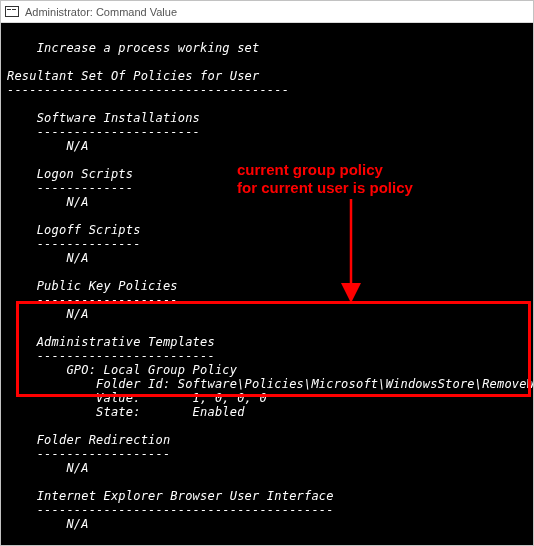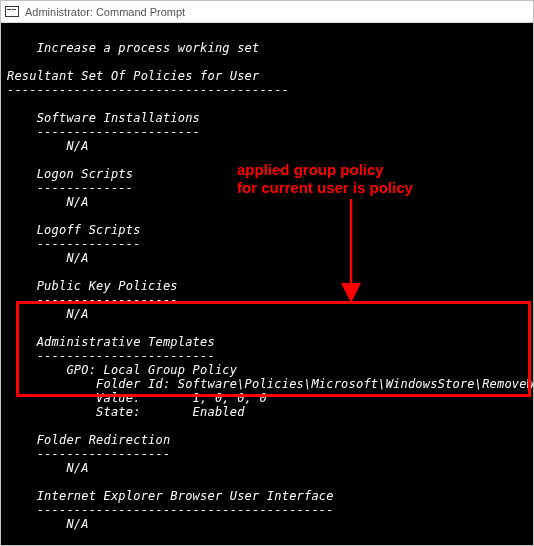--- a/index.html
+++ b/index.html
@@ -100,21 +100,21 @@
     top: 196px;
     pointer-events: none;
   }
 </style>
 </head>
 <body>
 
 <div class="window">
   <div class="titlebar">
     <span class="title-icon"></span>
-    <span class="title-text">Administrator: Command Prompt</span>
+    <span class="title-text">Administrator: Command Value</span>
   </div>
 
   <div class="term" id="terminal">    Increase a process working set
 
 Resultant Set Of Policies for User
 --------------------------------------
 
     Software Installations
     ----------------------
         N/A
@@ -149,21 +149,21 @@
     Internet Explorer Connection
     ----------------------------
         N/A
 
     Internet Explorer URLs
     ----------------------</div>
 
   <div class="highlight-box"></div>
 
   <div class="annotation-text">
-    <span>applied group policy</span><br>
+    <span>current group policy</span><br>
     <span>for current user is policy</span>
   </div>
 
   <svg class="arrow-svg" width="40" height="110">
     <defs>
       <marker id="ah" markerWidth="8" markerHeight="8" refX="4" refY="4" orient="auto">
         <path d="M0,0 L8,4 L0,8 Z" fill="#ff0000"></path>
       </marker>
     </defs>
     <path d="M20,2 Q20,50 20,96" stroke="#ff0000" stroke-width="2.5" fill="none" marker-end="url(#ah)"></path>

